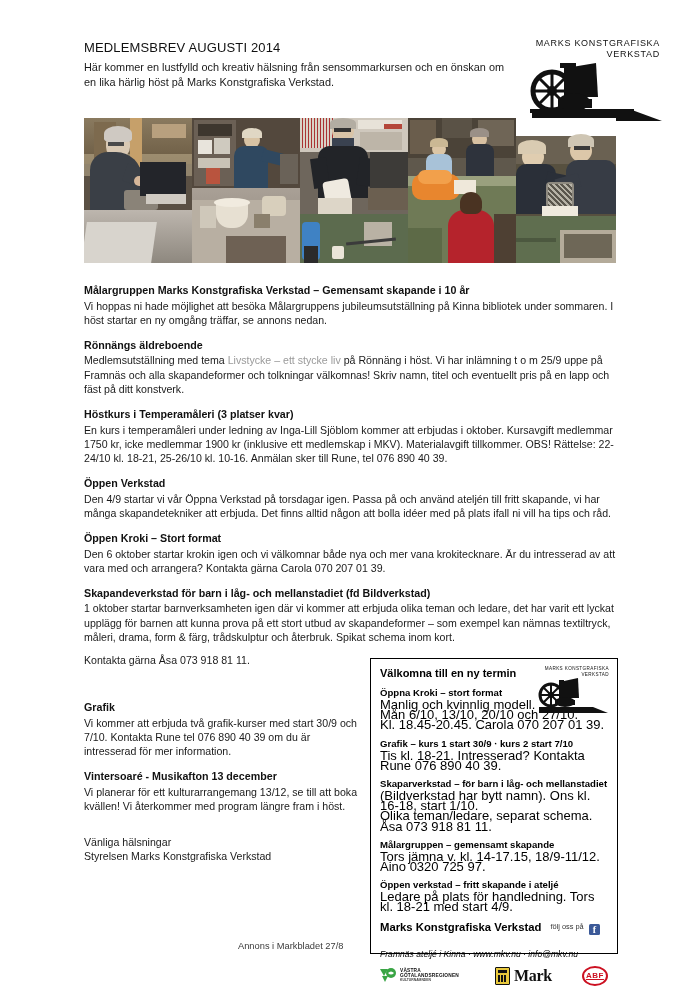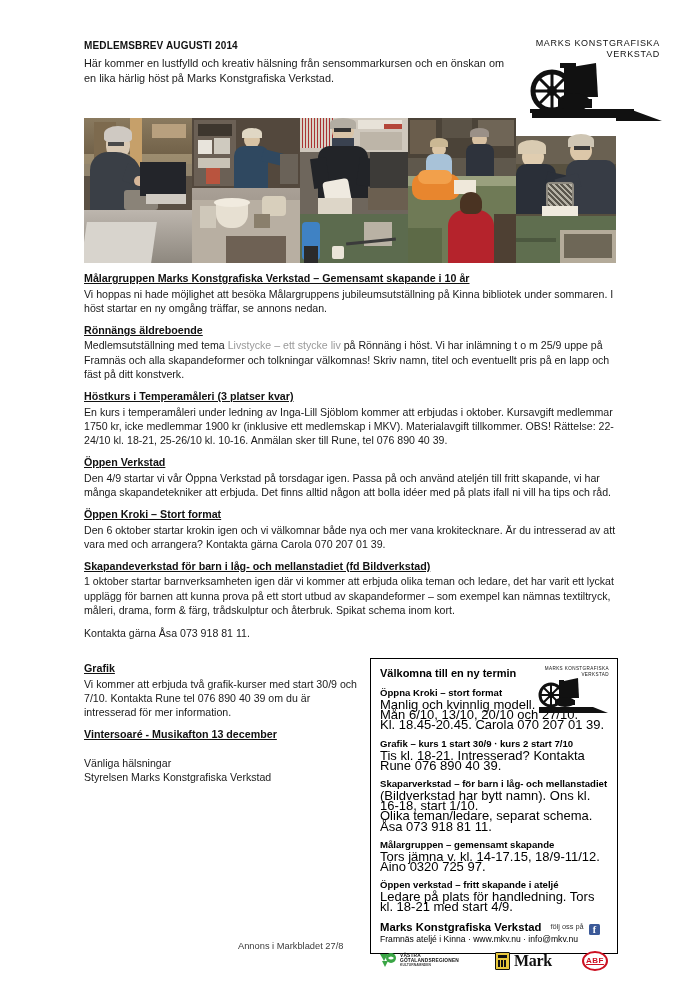--- a/index.html
+++ b/index.html
@@ -20,22 +20,22 @@
   }
 
   
   .header {
     position: absolute;
     left: 84px;
     top: 40px;
     width: 430px;
   }
   .doc-title {
-    font-size: 10px;
-    font-weight: bold;
+    font-size: 13px;
+    font-weight: normal;
     color: #111;
     letter-spacing: 0.15px;
     margin: 0 0 5px 0;
   }
   .intro {
     font-size: 10.9px;
     line-height: 14.6px;
     color: #1a1a1a;
     margin: 0;
   }
@@ -84,23 +84,22 @@
   .body-col {
     position: absolute;
     left: 84px;
     top: 272px;
     width: 534px;
   }
   h2.sec {
     font-size: 10.7px;
     font-weight: bold;
     color: #111;
-    margin: 0 0 1px 0;
+    margin: 12px 0 1px 0;
     line-height: 13.5px;
-    text-decoration: underline;
   }
   p.sec {
     font-size: 10.6px;
     line-height: 14.2px;
     color: #1a1a1a;
     margin: 0 0 9px 0;
   }
   .lightgray { color: #9a9a9a; }
 
   
@@ -185,22 +184,23 @@
     color: #fff;
     font-family: "Liberation Serif", serif;
     font-weight: bold;
     font-size: 10px;
     left: 4px;
     top: -1.5px;
   }
   .ad-contact {
     font-size: 8.6px;
     color: #000;
-    margin: 0 0 0 0;
+    margin: 15px 0 0 0;
     line-height: 11px;
+    font-style: italic;
   }
   .ad-sponsors {
     display: flex;
     align-items: center;
     margin-top: 5px;
     height: 22px;
   }
   .sp { display: flex; align-items: center; }
   .sp-vgr-mark {
     width: 17px; height: 15px; position: relative; margin-right: 3px;
@@ -446,20 +446,21 @@
     <p class="sec">1 oktober startar barnverksamheten igen där vi kommer att erbjuda olika teman och ledare, det har varit ett lyckat upplägg för barnen att kunna prova på ett stort utbud av skapandeformer – som exempel kan nämnas textiltryck, måleri, drama, form &amp; färg, trådskulptur och återbruk. Spikat schema inom kort.</p>
 
     <p class="sec">Kontakta gärna Åsa 073 918 81 11.</p>
 
     <div style="height:13px;"></div>
 
     <h2 class="sec narrow">Grafik</h2>
     <p class="sec narrow">Vi kommer att erbjuda två grafik-kurser med start 30/9 och 7/10. Kontakta Rune tel 076 890 40 39 om du är intresserad för mer information.</p>
 
     <h2 class="sec narrow">Vintersoaré - Musikafton 13 december</h2>
+    <p class="sec narrow">Vi planerar för ett kulturarrangemang 13/12, se till att boka kvällen! Vi återkommer med program längre fram i höst.</p>
 
     <div style="height:13px;"></div>
 
     <p class="sec narrow" style="margin-bottom:0"><span>Vänliga hälsningar</span><br><span>Styrelsen Marks Konstgrafiska Verkstad</span></p>
   </div>
 
   <div class="ad-box">
 
     <div class="ad-logo">
       <div class="ad-logo-text">MARKS  KONSTGRAFISKA</div>

